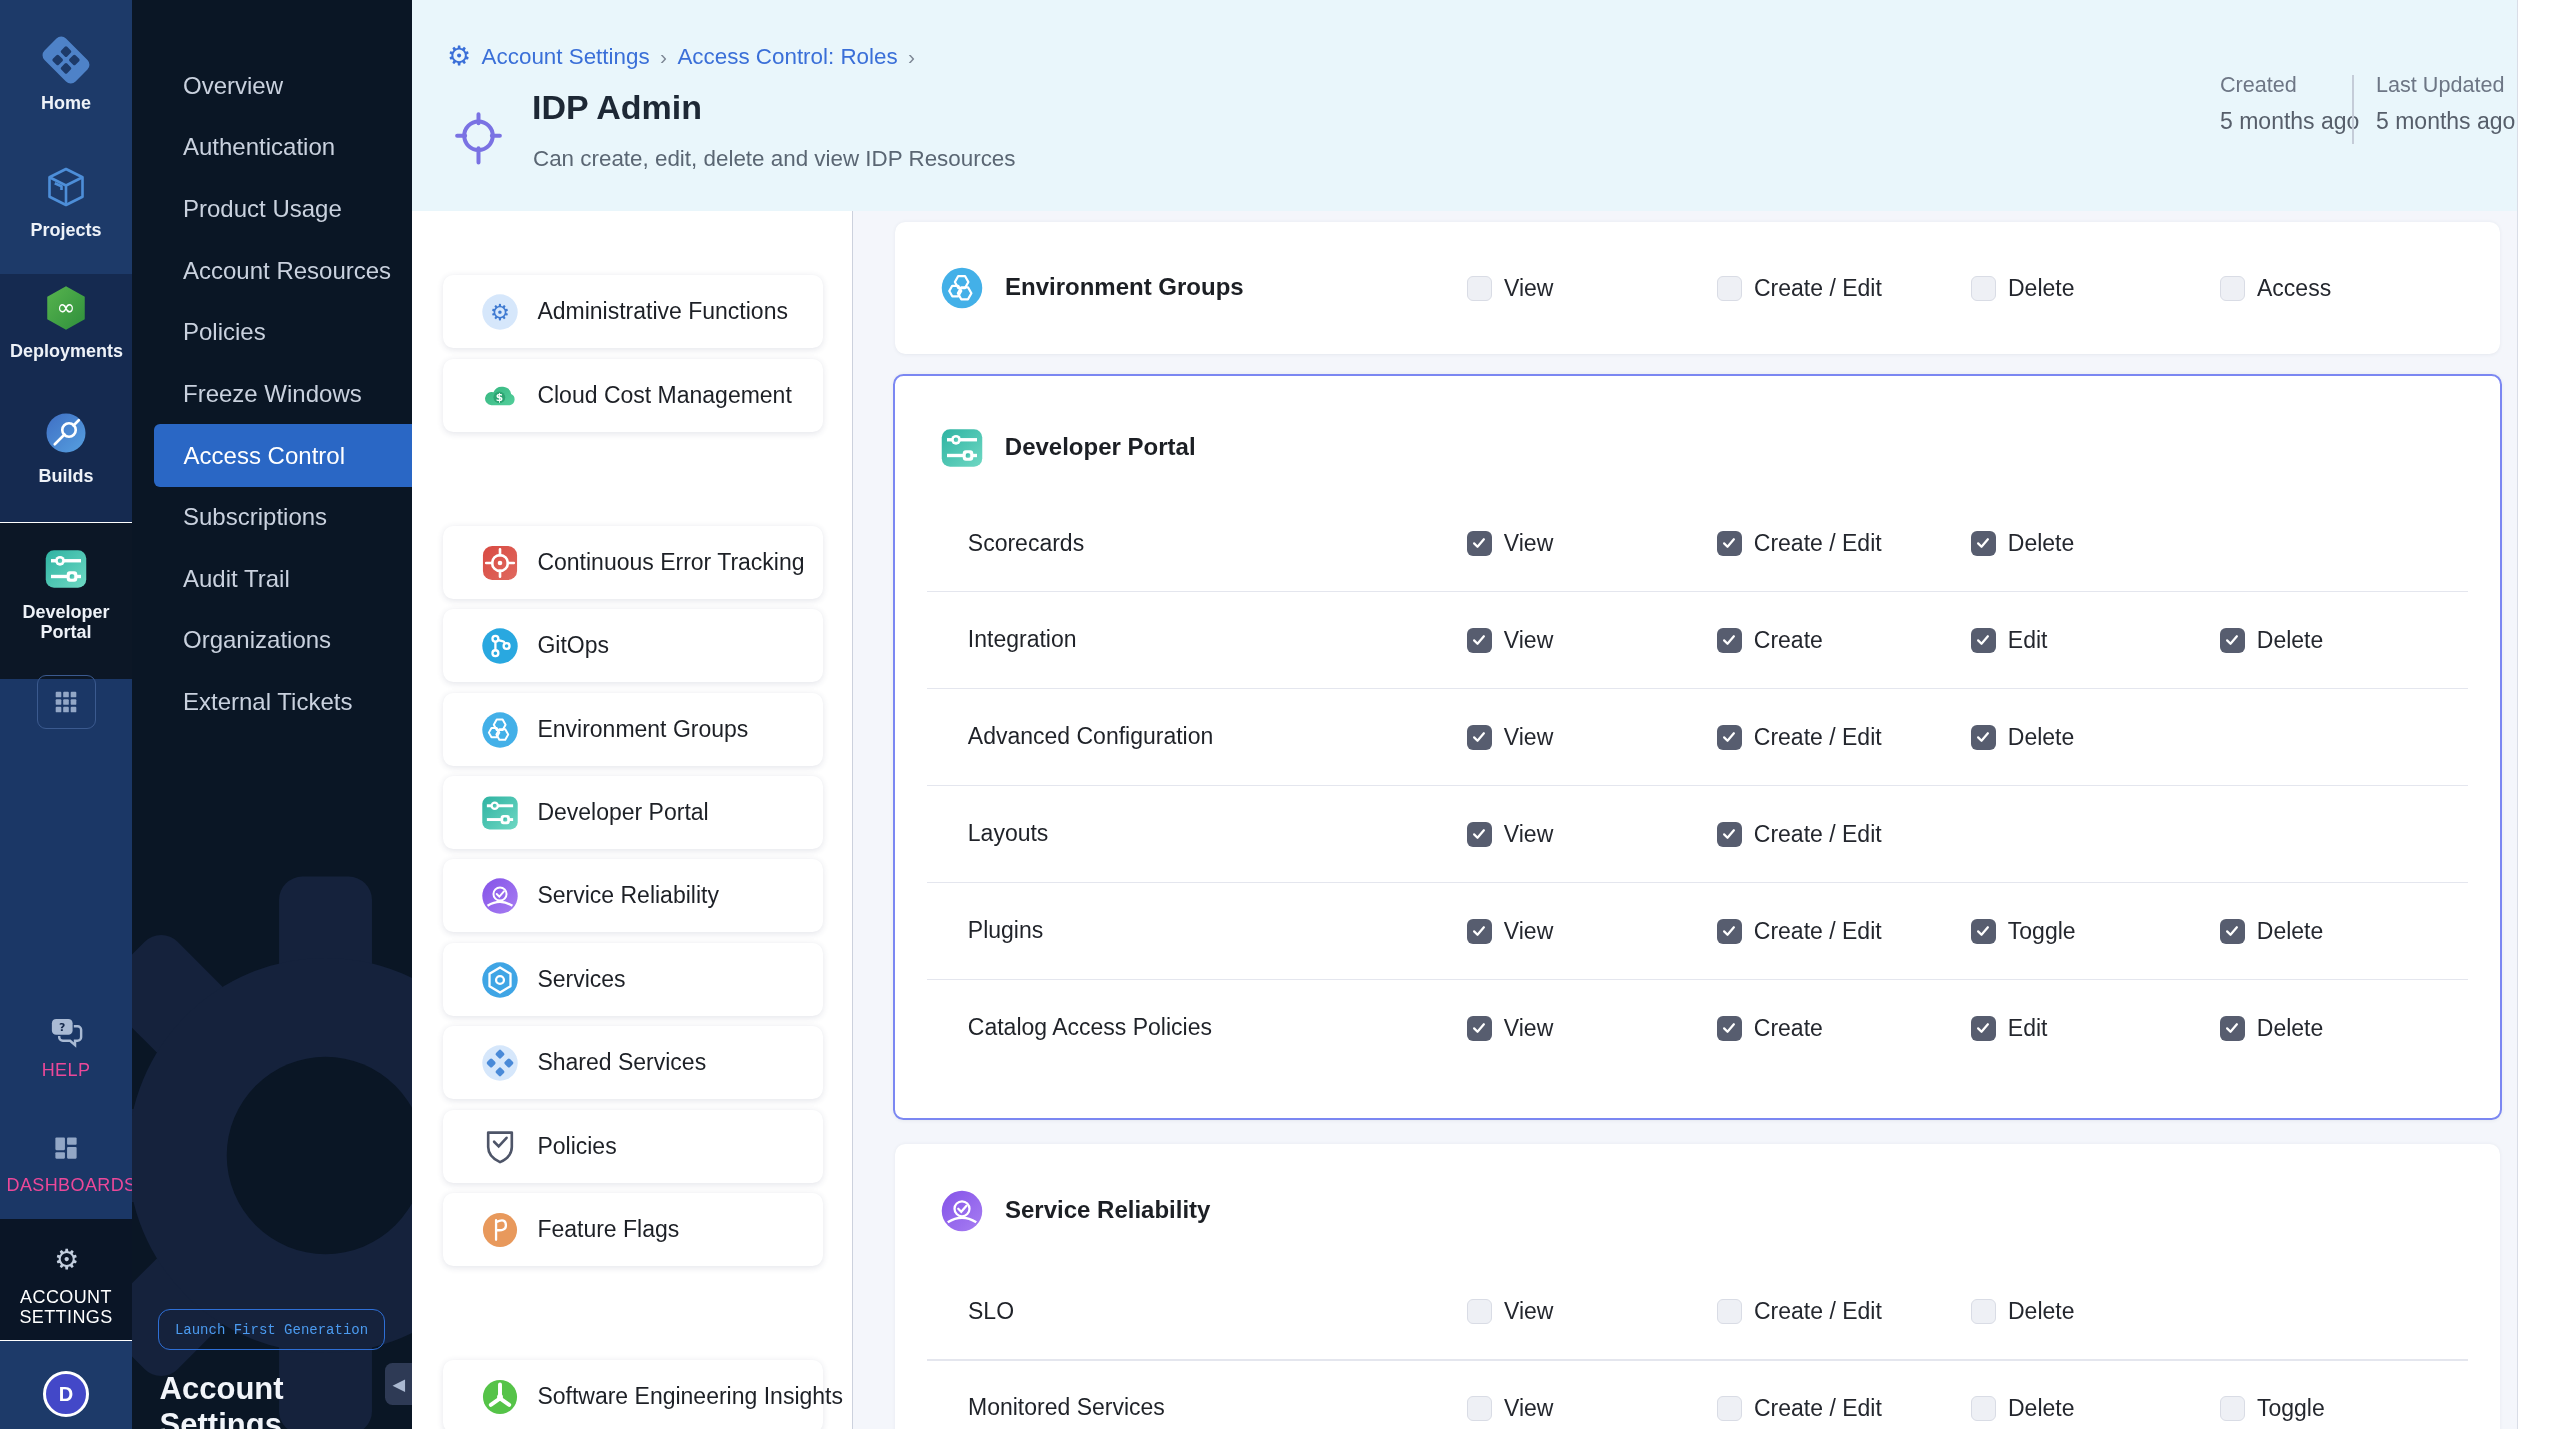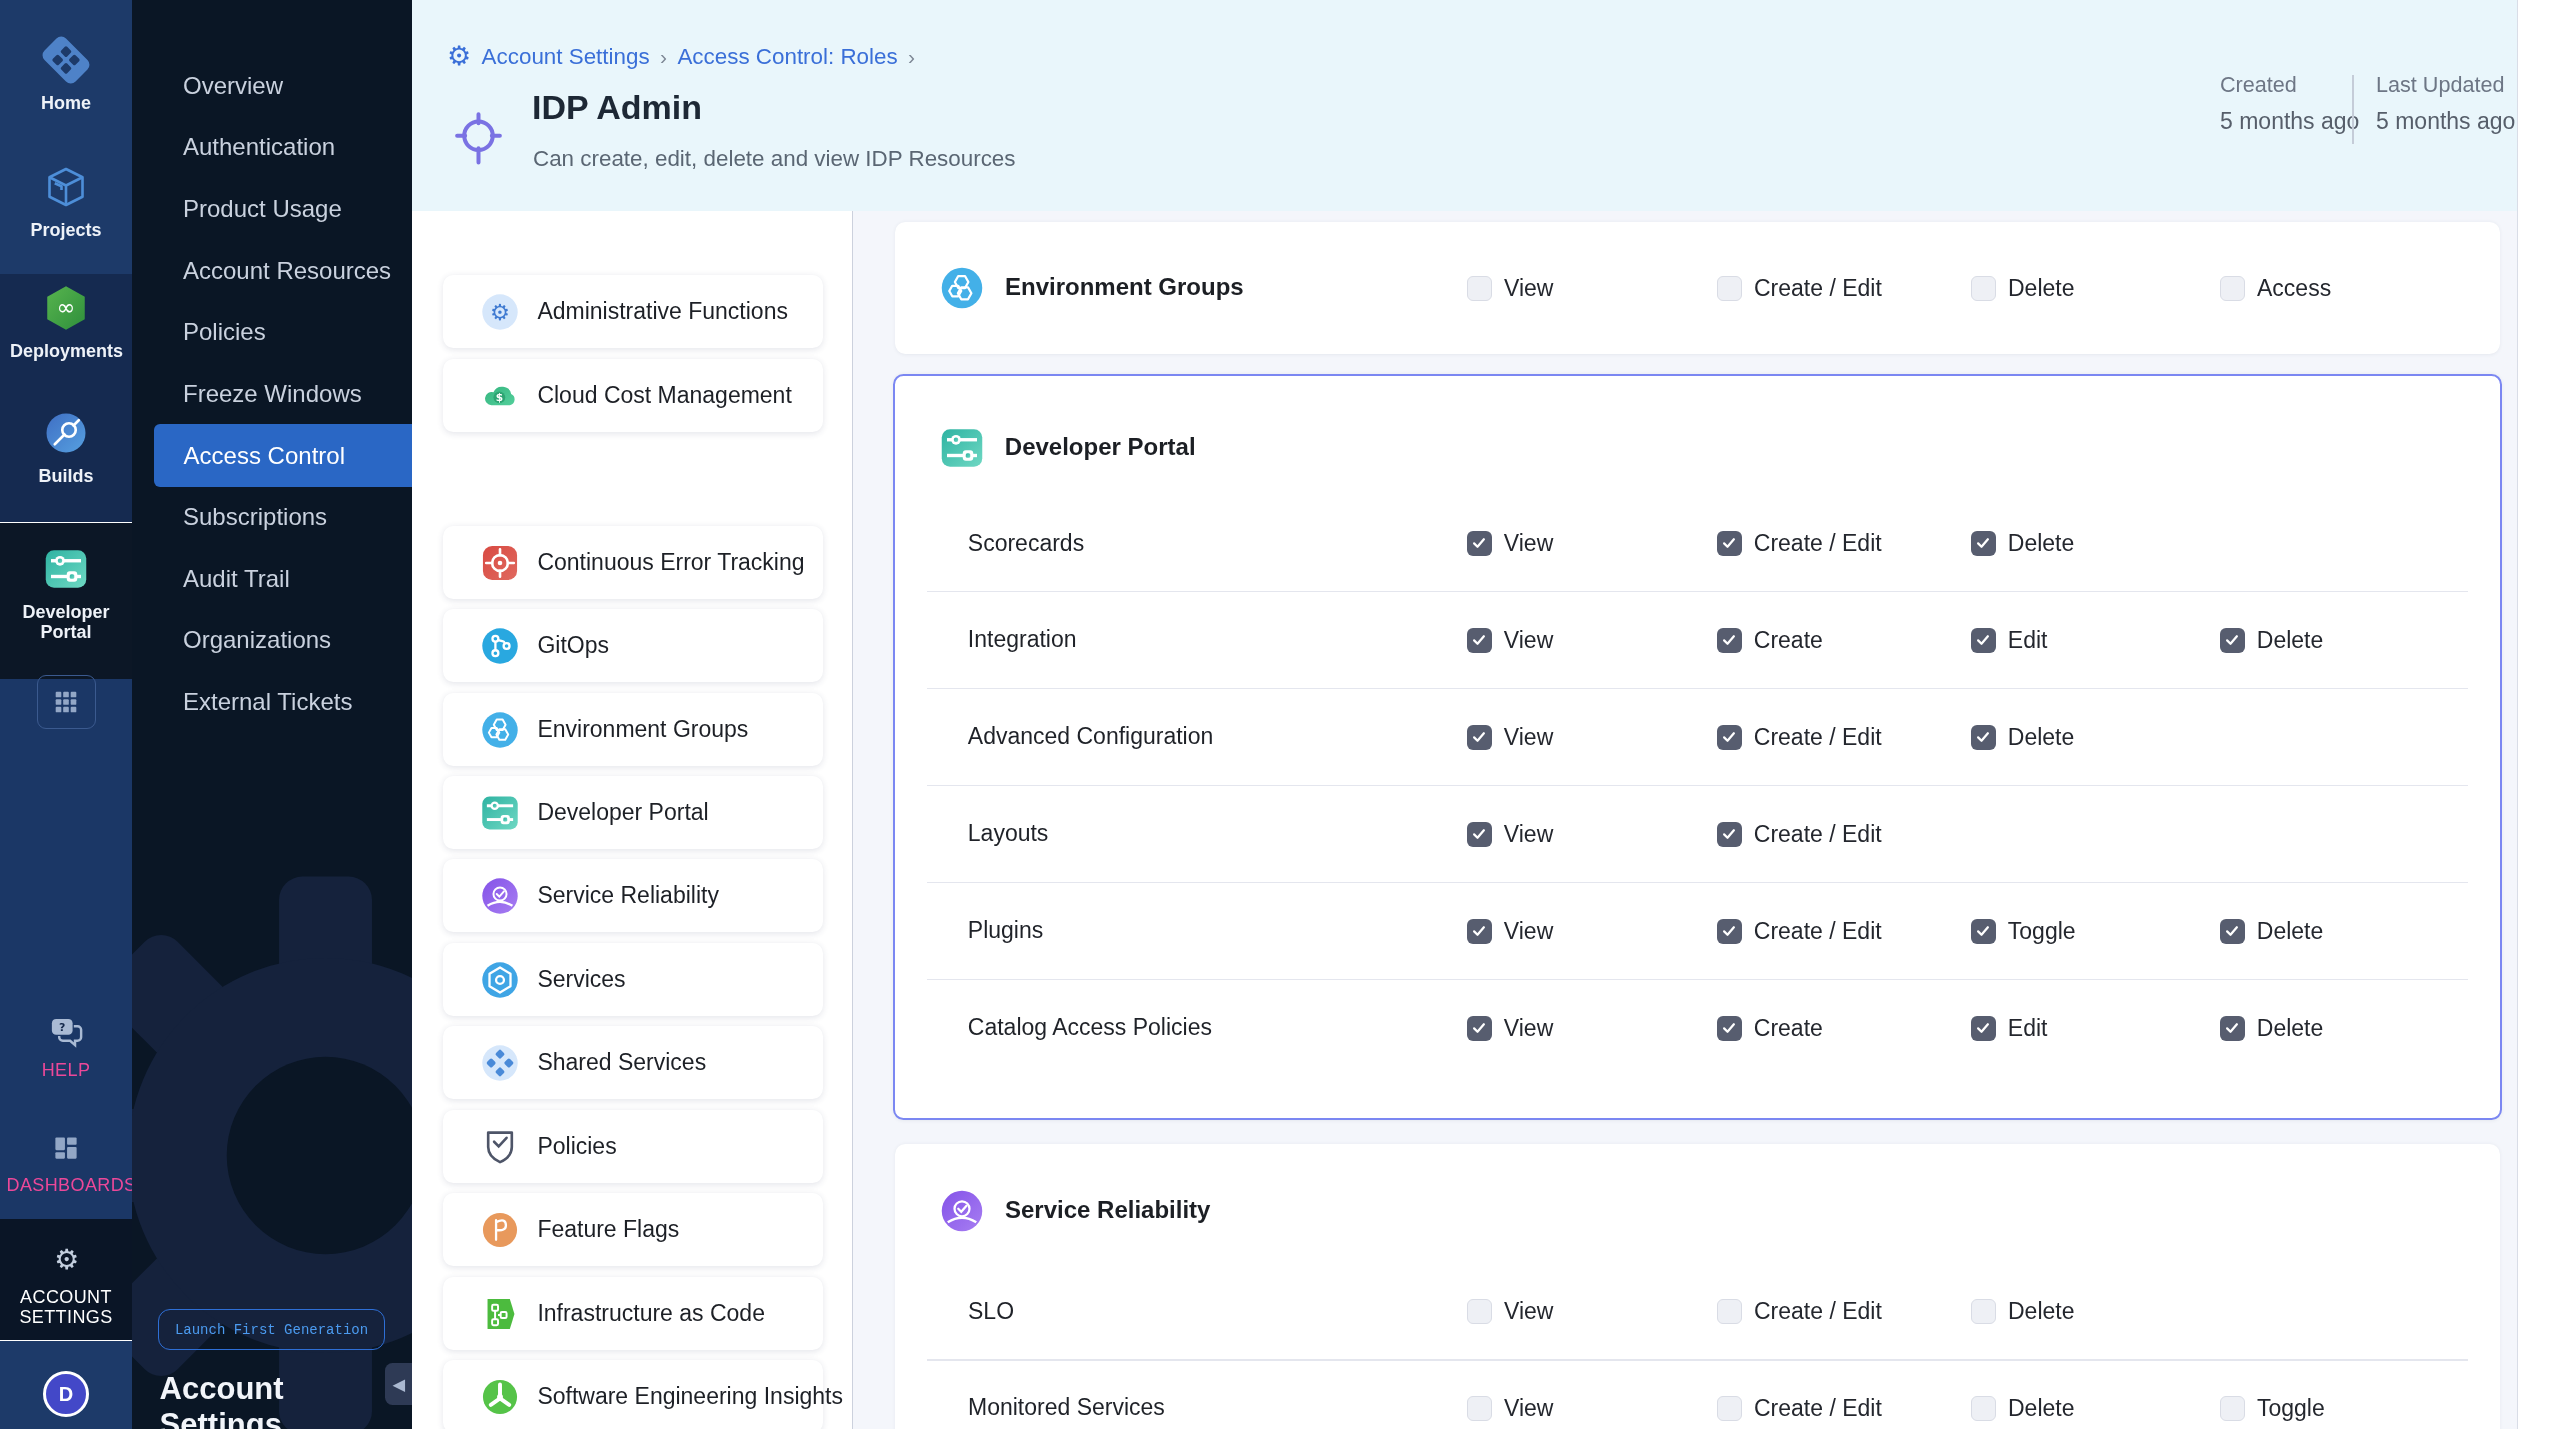--- a/index.html
+++ b/index.html
@@ -428,34 +428,20 @@
       </div>
       <div class="res-card" style="top: 982px;">
         <span class="res-icon">
           <svg viewBox="0 0 64 64" width="42" height="42">
             <circle cx="32" cy="32" r="26" fill="#e8995c"></circle>
             <path d="M26 17 v30 M26 20 q15 -7 15 5 q0 9 -15 7" stroke="#ffffff" stroke-width="3.5" fill="none" stroke-linecap="round"></path>
           </svg>
         </span>
         <span class="res-label">Feature Flags</span>
       </div>
-      <div class="res-card" style="top: 1066px;">
-        <span class="res-icon">
-          <svg viewBox="0 0 64 64" width="42" height="42">
-            <path d="M13 9 h34 l7 23 -7 23 H13 Z" fill="#4cbb3e"></path>
-            <g stroke="#ffffff" stroke-width="3" fill="none">
-              <rect x="20" y="18" width="9" height="9" rx="2"></rect>
-              <rect x="33" y="29" width="9" height="9" rx="2"></rect>
-              <rect x="20" y="40" width="9" height="9" rx="2"></rect>
-              <path d="M24.5 27 v13 M29 33.5 h4"></path>
-            </g>
-          </svg>
-        </span>
-        <span class="res-label">Infrastructure as Code</span>
-      </div>
       <div class="res-card" style="top: 1149px;">
         <span class="res-icon">
           <svg viewBox="0 0 64 64" width="42" height="42">
             <circle cx="32" cy="32" r="26" fill="#55c348"></circle>
             <path d="M32 30 V13 M32 34 L18 44 M32 34 L46 44" stroke="#ffffff" stroke-width="6" stroke-linecap="round"></path>
             <circle cx="32" cy="32" r="4.5" fill="#ffffff"></circle>
           </svg>
         </span>
         <span class="res-label">Software Engineering Insights</span>
       </div>

